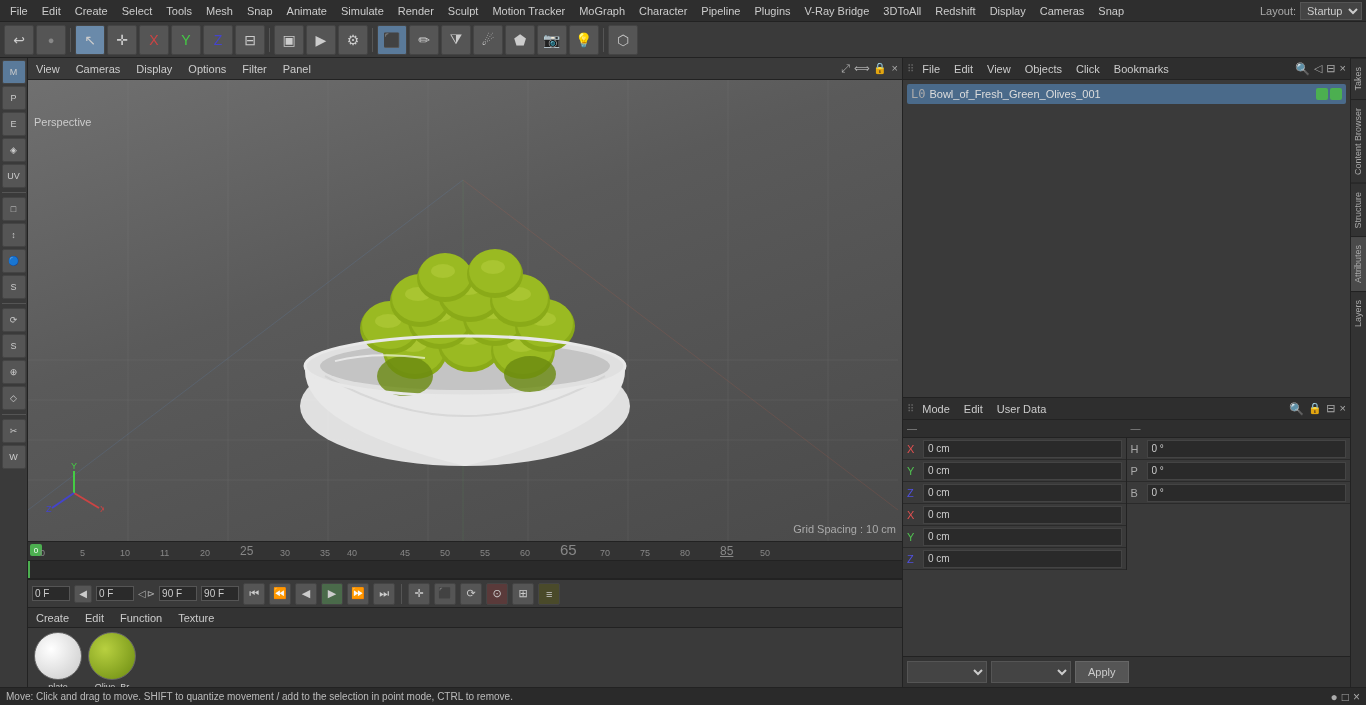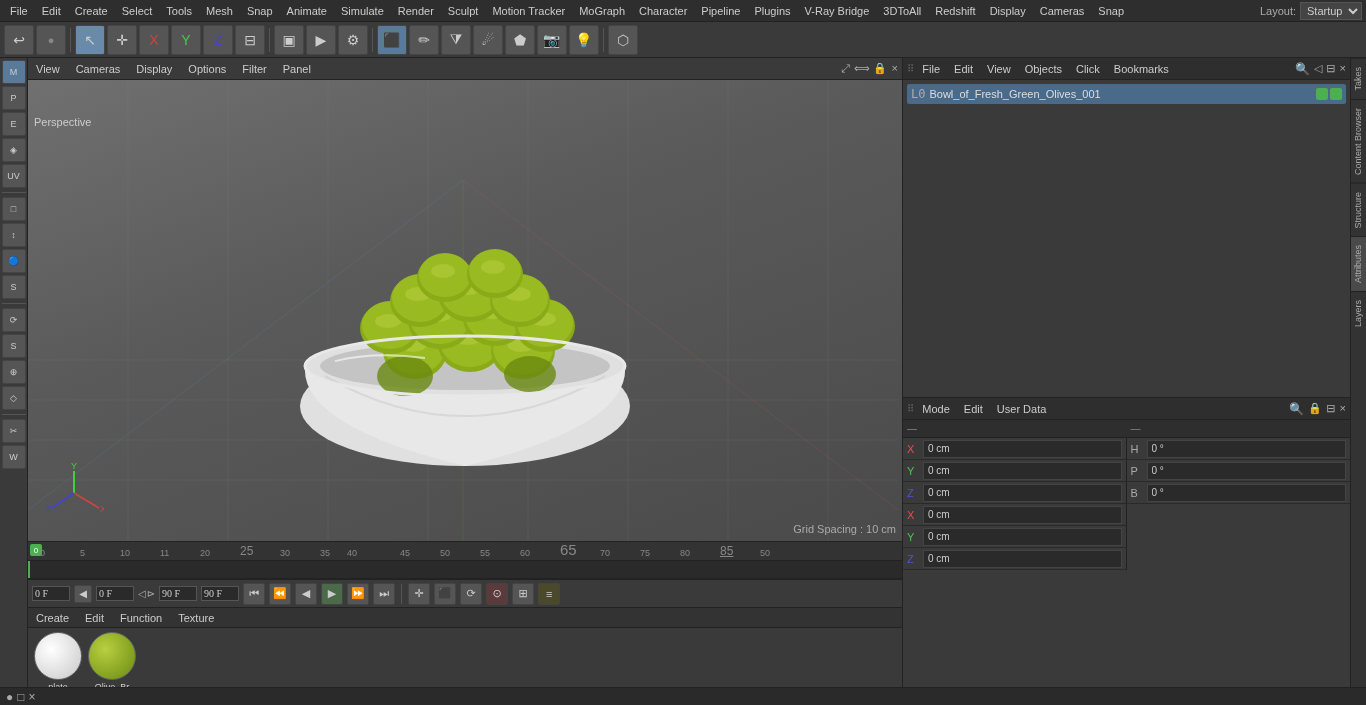--- a/index.html
+++ b/index.html
@@ -24,21 +24,21 @@
     .viewport-menu-item { color: #ccc; font-size: 11px; cursor: pointer; padding: 2px 4px; }
 
     
     #viewport-3d { width: 100%; height: 100%; position: relative; background: linear-gradient(180deg, #6a6a6a 0%, #555 50%, #4a4a4a 100%); }
 
     
     #bowl-scene { position: absolute; top: 50%; left: 50%; transform: translate(-50%, -45%); }
     #timeline-ruler { height: 20px; background: #333; border-bottom: 1px solid #222; display: flex; align-items: center; padding: 0 4px; overflow: hidden; position: relative; }
     #timeline-track { height: 22px; background: #2a2a2a; border-bottom: 1px solid #222; position: relative; }
     #timeline-controls { height: 28px; background: #3a3a3a; border-top: 1px solid #222; display: flex; align-items: center; padding: 0 4px; gap: 4px; }
-    .time-input { background: #2a2a2a; border: 1px solid #555; color: #ccc; font-size: 10px; width: 40px; padding: 1px 2px; font-family: Liberation Serif, serif; }
+    .time-input { background: #2a2a2a; border: 1px solid #555; color: #ccc; font-size: 10px; width: 40px; padding: 1px 2px; }
     .timeline-ctrl-btn { width: 22px; height: 22px; background: #555; border: 1px solid #444; border-radius: 2px; display: flex; align-items: center; justify-content: center; cursor: pointer; font-size: 11px; color: #ccc; }
 
     
     #material-panel { height: 100px; background: #3a3a3a; border-top: 1px solid #222; }
     #material-panel-header { display: flex; align-items: center; background: #333; height: 20px; padding: 0 4px; gap: 8px; border-bottom: 1px solid #222; }
     .material-header-item { color: #ccc; font-size: 11px; cursor: pointer; padding: 0 4px; }
     #material-items { display: flex; gap: 4px; padding: 6px; }
     .material-item { display: flex; flex-direction: column; align-items: center; cursor: pointer; }
 
     
@@ -474,32 +474,38 @@
               <div class="coord-row" style="display:flex;align-items:center;height:22px;border-bottom:1px solid #2a2a2a;padding:0 4px;gap:2px;">
                 <span style="width:14px;font-size:11px;color:#5050e0;">Z</span>
                 <input type="text" value="0 cm" style="flex: 1 1 0%; background: rgb(42, 42, 42); border: 1px solid rgb(68, 68, 68); color: rgb(204, 204, 204); font-size: 10px; padding: 1px 4px; height: 18px;">
               </div>
             </div>
 
             <div>
             </div>
           </div>
 
+          <div id="coord-bottom" style="display:flex;align-items:center;padding:4px;gap:4px;background:#333;border-top:1px solid #222;margin-top:auto;">
+            <select style="background:#444;border:1px solid #555;color:#ccc;font-size:10px;padding:2px 4px;height:22px;width:80px;">World</select>
+            <select style="background:#444;border:1px solid #555;color:#ccc;font-size:10px;padding:2px 4px;height:22px;width:80px;">Scale</select>
+            <button class="apply-btn" style="background:#555;border:1px solid #666;color:#ccc;font-size:11px;padding:2px 12px;cursor:pointer;height:22px;">Apply</button>
+          </div>
         </div>
       </div>
 
       <div id="vertical-tabs" style="display:flex;flex-direction:column;width:16px;background:#333;border-left:1px solid #222;">
         <div class="vtab" style="writing-mode:vertical-rl;text-orientation:mixed;transform:rotate(180deg);font-size:9px;color:#aaa;padding:8px 2px;cursor:pointer;border-bottom:1px solid #222;">Takes</div>
         <div class="vtab" style="writing-mode:vertical-rl;text-orientation:mixed;transform:rotate(180deg);font-size:9px;color:#aaa;padding:8px 2px;cursor:pointer;border-bottom:1px solid #222;">Content Browser</div>
         <div class="vtab" style="writing-mode:vertical-rl;text-orientation:mixed;transform:rotate(180deg);font-size:9px;color:#aaa;padding:8px 2px;cursor:pointer;border-bottom:1px solid #222;">Structure</div>
         <div class="vtab" style="writing-mode:vertical-rl;text-orientation:mixed;transform:rotate(180deg);font-size:9px;color:#aaa;padding:8px 2px;cursor:pointer;border-bottom:1px solid #222;background:#4a4a4a;">Attributes</div>
         <div class="vtab" style="writing-mode:vertical-rl;text-orientation:mixed;transform:rotate(180deg);font-size:9px;color:#aaa;padding:8px 2px;cursor:pointer;">Layers</div>
       </div>
     </div>
   </div>
 
   <div id="status-bar" style="height:18px;background:#2a2a2a;border-top:1px solid #222;display:flex;align-items:center;padding:0 6px;gap:4px;position:absolute;bottom:0;left:0;right:0;">
+    <span style="font-size:10px;color:#bbb;flex:1;">Move: Click and drag to move. SHIFT to quantize movement / add to the selection in point mode, CTRL to remove.</span>
     <span style="font-size:12px;cursor:pointer;color:#aaa;">●</span>
     <span style="font-size:12px;cursor:pointer;color:#aaa;">□</span>
     <span style="font-size:12px;cursor:pointer;color:#aaa;">×</span>
   </div>
 
 </div>
 
 </body></html>

